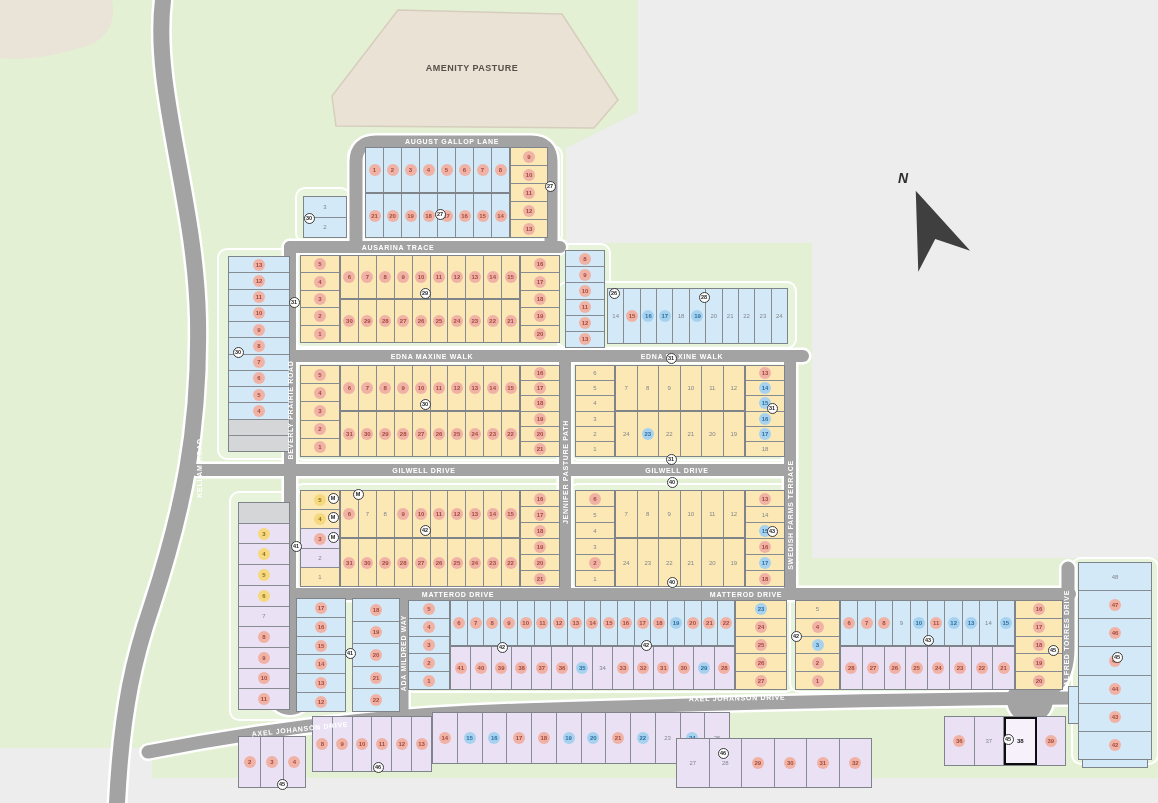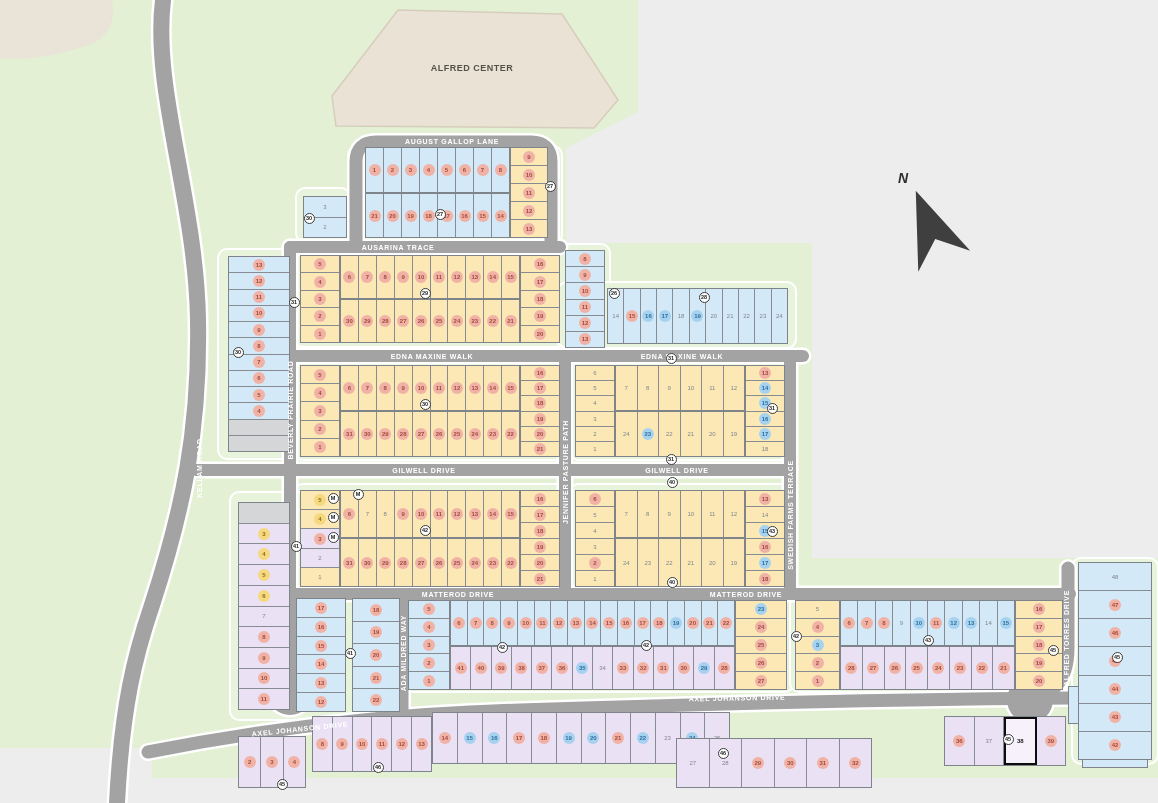--- a/index.html
+++ b/index.html
@@ -1179,15 +1179,15 @@
       <div class="marker" style="left: 344.5px; top: 647.5px;">41</div>
       <div class="marker" style="left: 790.5px; top: 630.5px;">42</div>
       <div class="marker" style="left: 922.5px; top: 634.5px;">43</div>
       <div class="marker" style="left: 1047.5px; top: 644.5px;">45</div>
       <div class="marker" style="left: 276.5px; top: 778.5px;">45</div>
       <div class="marker" style="left: 372.5px; top: 761.5px;">46</div>
       <div class="marker" style="left: 717.5px; top: 747.5px;">46</div>
       <div class="marker" style="left: 1002.5px; top: 733.5px;">45</div>
       <div class="marker" style="left: 1111.5px; top: 651.5px;">45</div>
     </div>
-  <div id="amenity-label">ALFRED CENTER</div>
+  <div id="amenity-label">AMENITY PASTURE</div>
   <div id="north-label">N</div>
 </div>
 
 </body></html>

